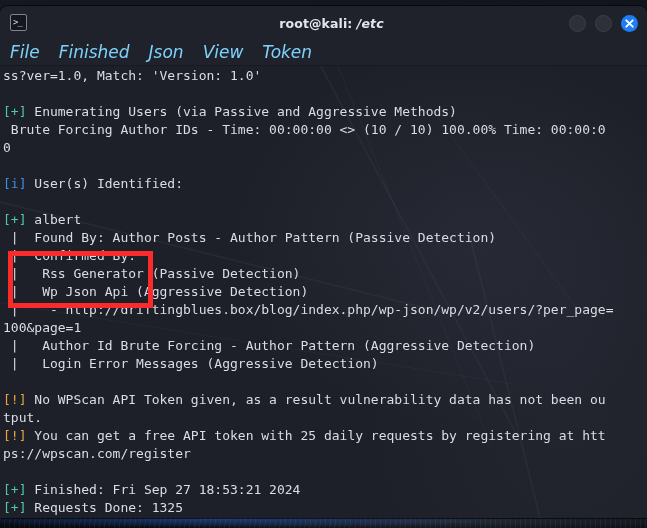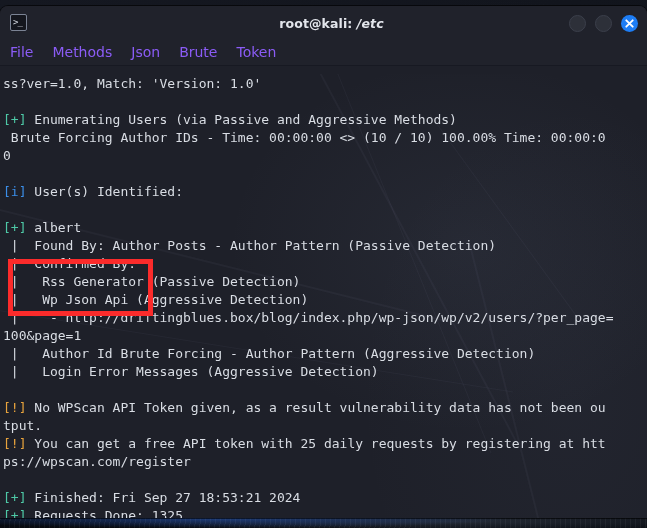--- a/index.html
+++ b/index.html
@@ -127,36 +127,36 @@
   #menubar {
     height: 25px;
     background: #20222b;
     display: flex;
     align-items: center;
     padding-left: 10px;
     gap: 19px;
     border-bottom: 1px solid #171922;
   }
   .menu-item {
-    color: #8b5cf6;
-    font-size: 14px;
+    color: #7dd3fc;
+    font-size: 17px;
     line-height: 25px;
     cursor: default;
+    font-style: italic;
   }
 
   
   #terminal {
     position: relative;
     height: 452px;
     background:
       radial-gradient(ellipse 330px 260px at 72% 38%, rgba(120,132,158,0.085) 0%, rgba(30,32,41,0) 72%),
       radial-gradient(ellipse 300px 420px at 88% 72%, rgba(110,122,150,0.055) 0%, rgba(30,32,41,0) 70%),
       #1e2029;
     overflow: hidden;
-    margin-top: 8px;
   }
   
   .streak {
     position: absolute;
     background: rgba(160,172,196,0.055);
     transform-origin: left center;
     pointer-events: none;
   }
   #text {
     position: absolute;
@@ -216,23 +216,23 @@
         <div class="wbtn close">
           <svg width="11" height="11" viewBox="0 0 11 11">
             <path d="M2.3 2.3 L8.7 8.7 M8.7 2.3 L2.3 8.7" stroke="#ffffff" stroke-width="1.9" stroke-linecap="round"></path>
           </svg>
         </div>
       </div>
     </div>
 
     <div id="menubar">
       <div class="menu-item">File</div>
-      <div class="menu-item">Methods</div>
+      <div class="menu-item">Finished</div>
       <div class="menu-item">Json</div>
-      <div class="menu-item">Brute</div>
+      <div class="menu-item">View</div>
       <div class="menu-item">Token</div>
     </div>
 
     <div id="terminal">
       <div class="streak" style="left:300px; top:-40px; width:460px; height:2px; transform:rotate(62deg);"></div>
       <div class="streak" style="left:330px; top:-20px; width:430px; height:1px; transform:rotate(68deg);"></div>
       <div class="streak" style="left:-60px; top:120px; width:520px; height:2px; transform:rotate(14deg);"></div>
       <div class="streak" style="left:-40px; top:230px; width:560px; height:1px; transform:rotate(9deg);"></div>
       <div class="streak" style="left:430px; top:40px; width:260px; height:1px; transform:rotate(54deg);"></div>
       <div class="streak" style="left:470px; top:170px; width:300px; height:2px; transform:rotate(76deg);"></div>

